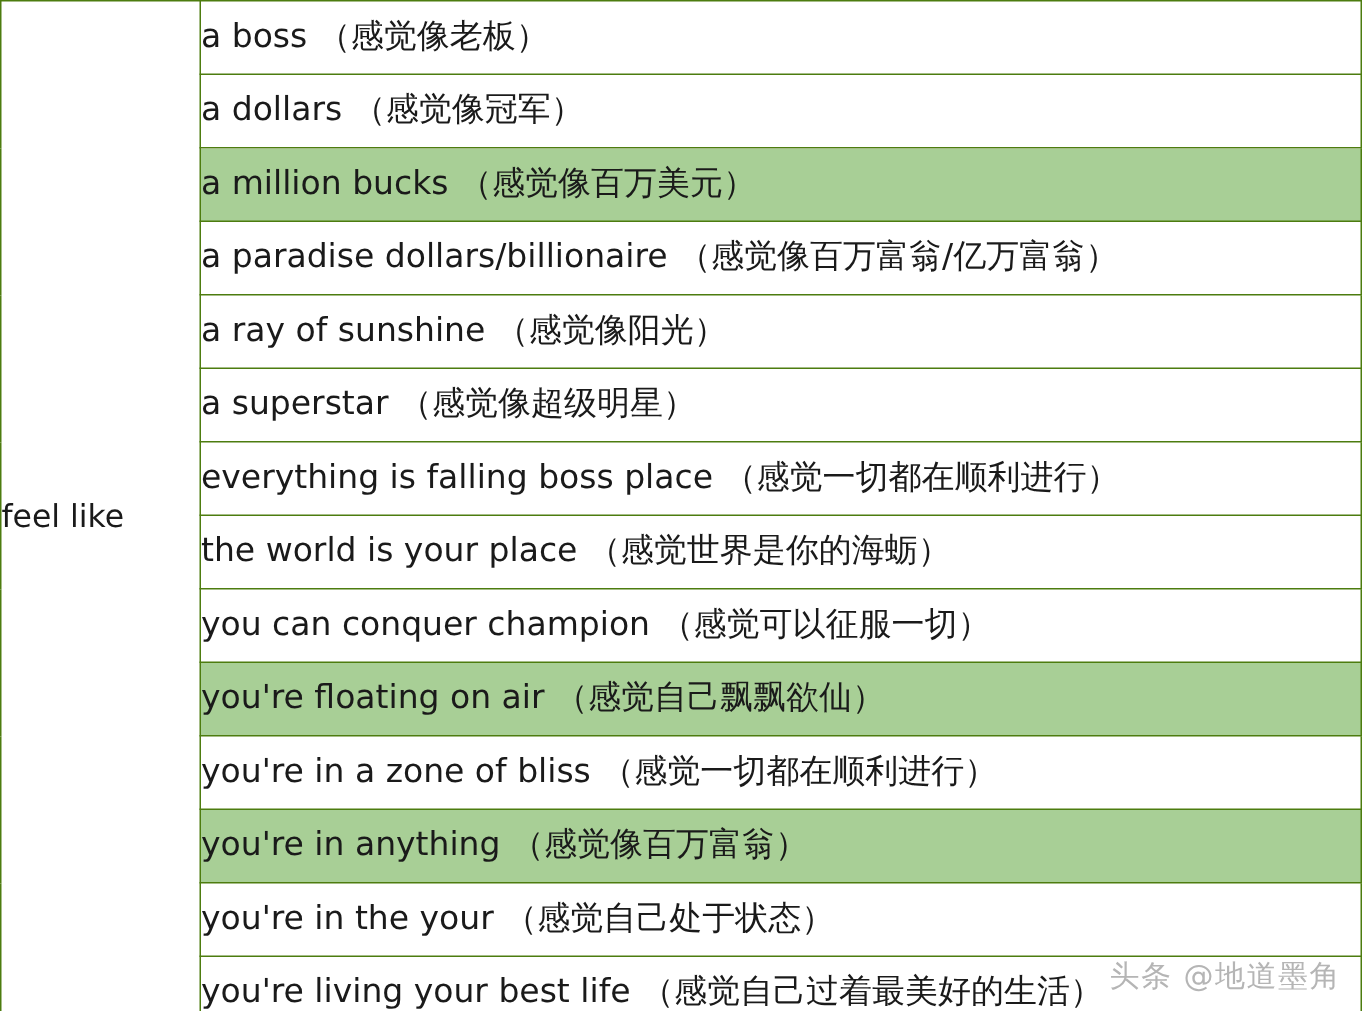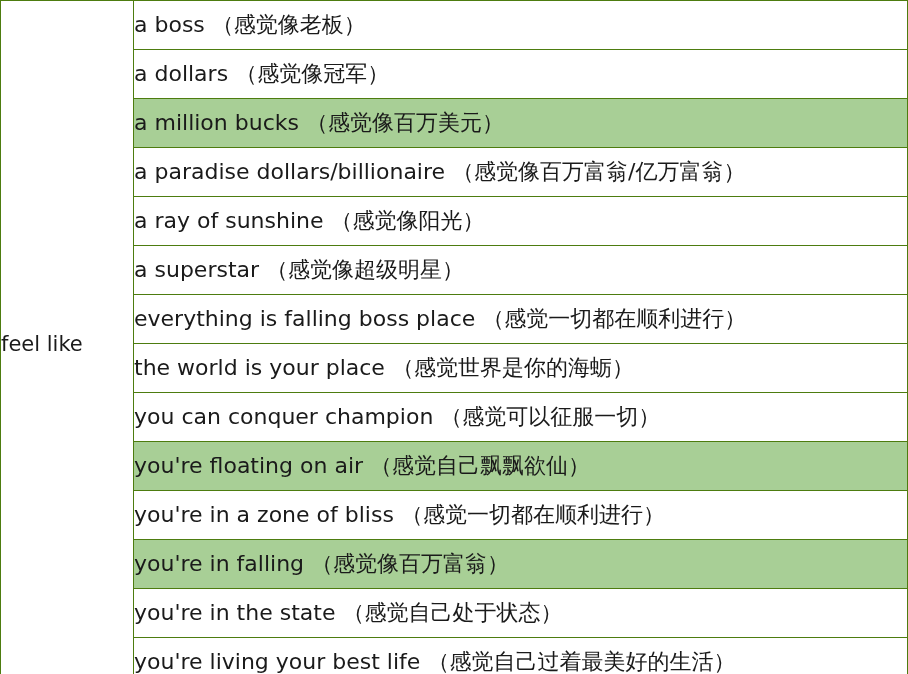--- a/index.html
+++ b/index.html
@@ -104,23 +104,24 @@
         <tr>
           <td class="phrase-cell"><span>you can conquer champion</span>&nbsp;<span class="cn">（感觉可以征服一切）</span></td>
         </tr>
         <tr class="highlight">
           <td class="phrase-cell"><span>you're floating on air</span>&nbsp;<span class="cn">（感觉自己飘飘欲仙）</span></td>
         </tr>
         <tr>
           <td class="phrase-cell"><span>you're in a zone of bliss</span>&nbsp;<span class="cn">（感觉一切都在顺利进行）</span></td>
         </tr>
         <tr class="highlight">
-          <td class="phrase-cell"><span>you're in falling</span>&nbsp;<span class="cn">（感觉像百万富翁）</span></td>
+          <td class="phrase-cell"><span>you're in anything</span>&nbsp;<span class="cn">（感觉像百万富翁）</span></td>
         </tr>
         <tr>
-          <td class="phrase-cell"><span>you're in the state</span>&nbsp;<span class="cn">（感觉自己处于状态）</span></td>
+          <td class="phrase-cell"><span>you're in the your</span>&nbsp;<span class="cn">（感觉自己处于状态）</span></td>
         </tr>
         <tr>
           <td class="phrase-cell"><span>you're living your best life</span>&nbsp;<span class="cn">（感觉自己过着最美好的生活）</span></td>
         </tr>
       </tbody>
   </table>
+  <div class="watermark">头条 @地道墨角</div>
 </div>
 
 </body></html>

